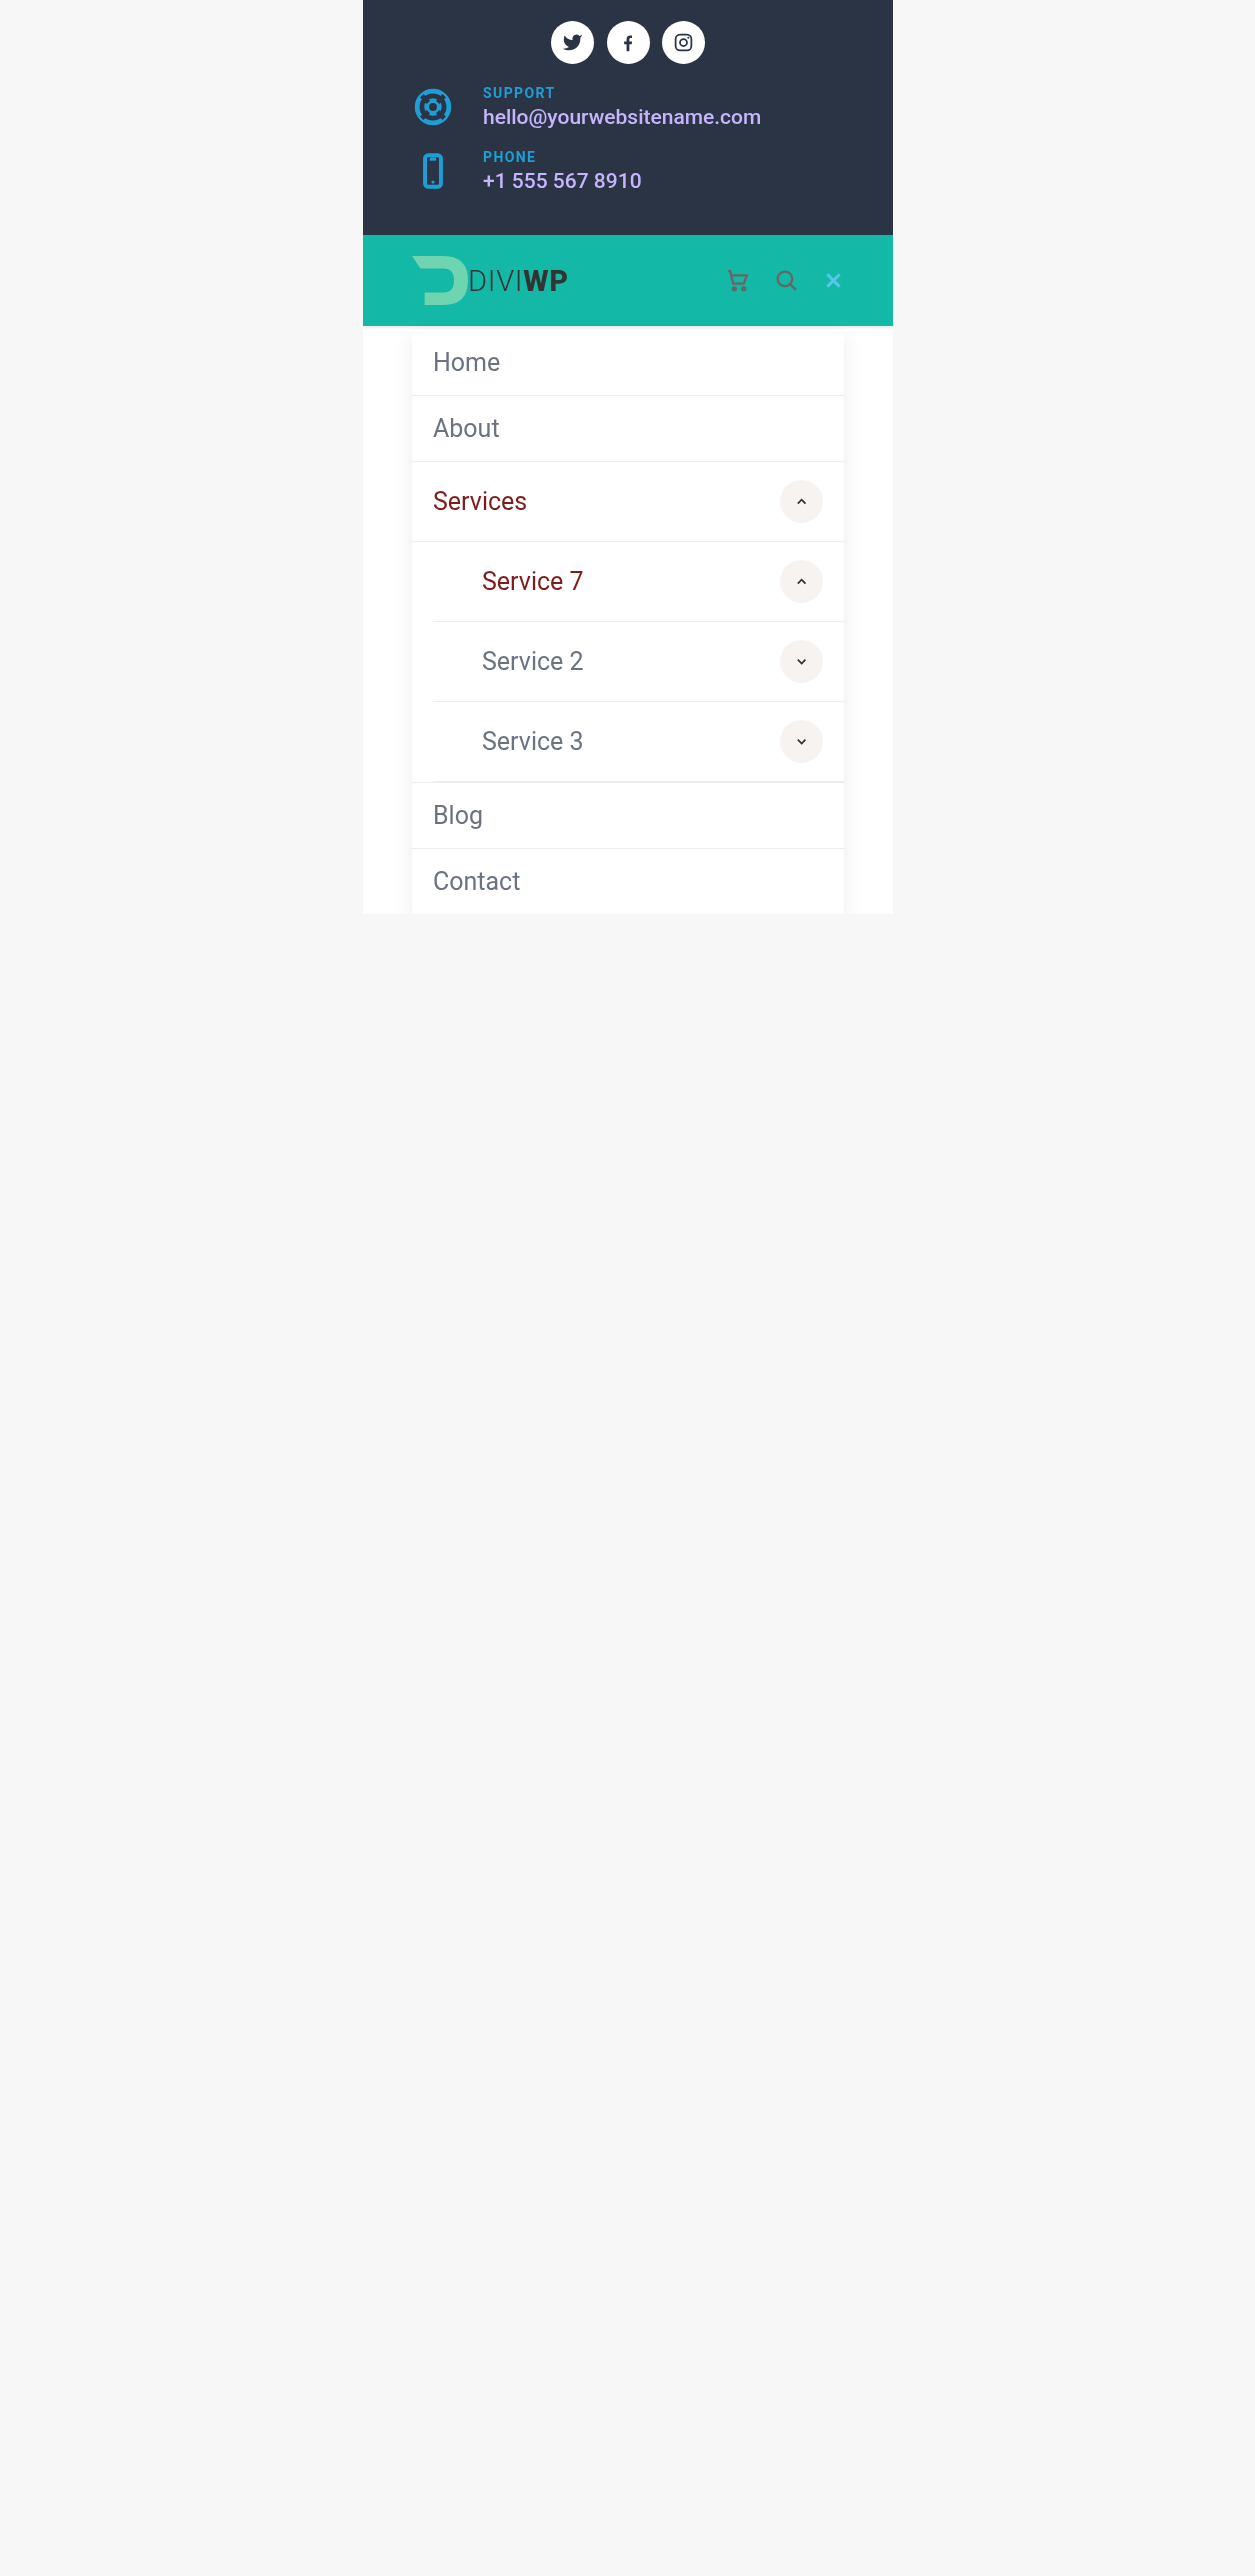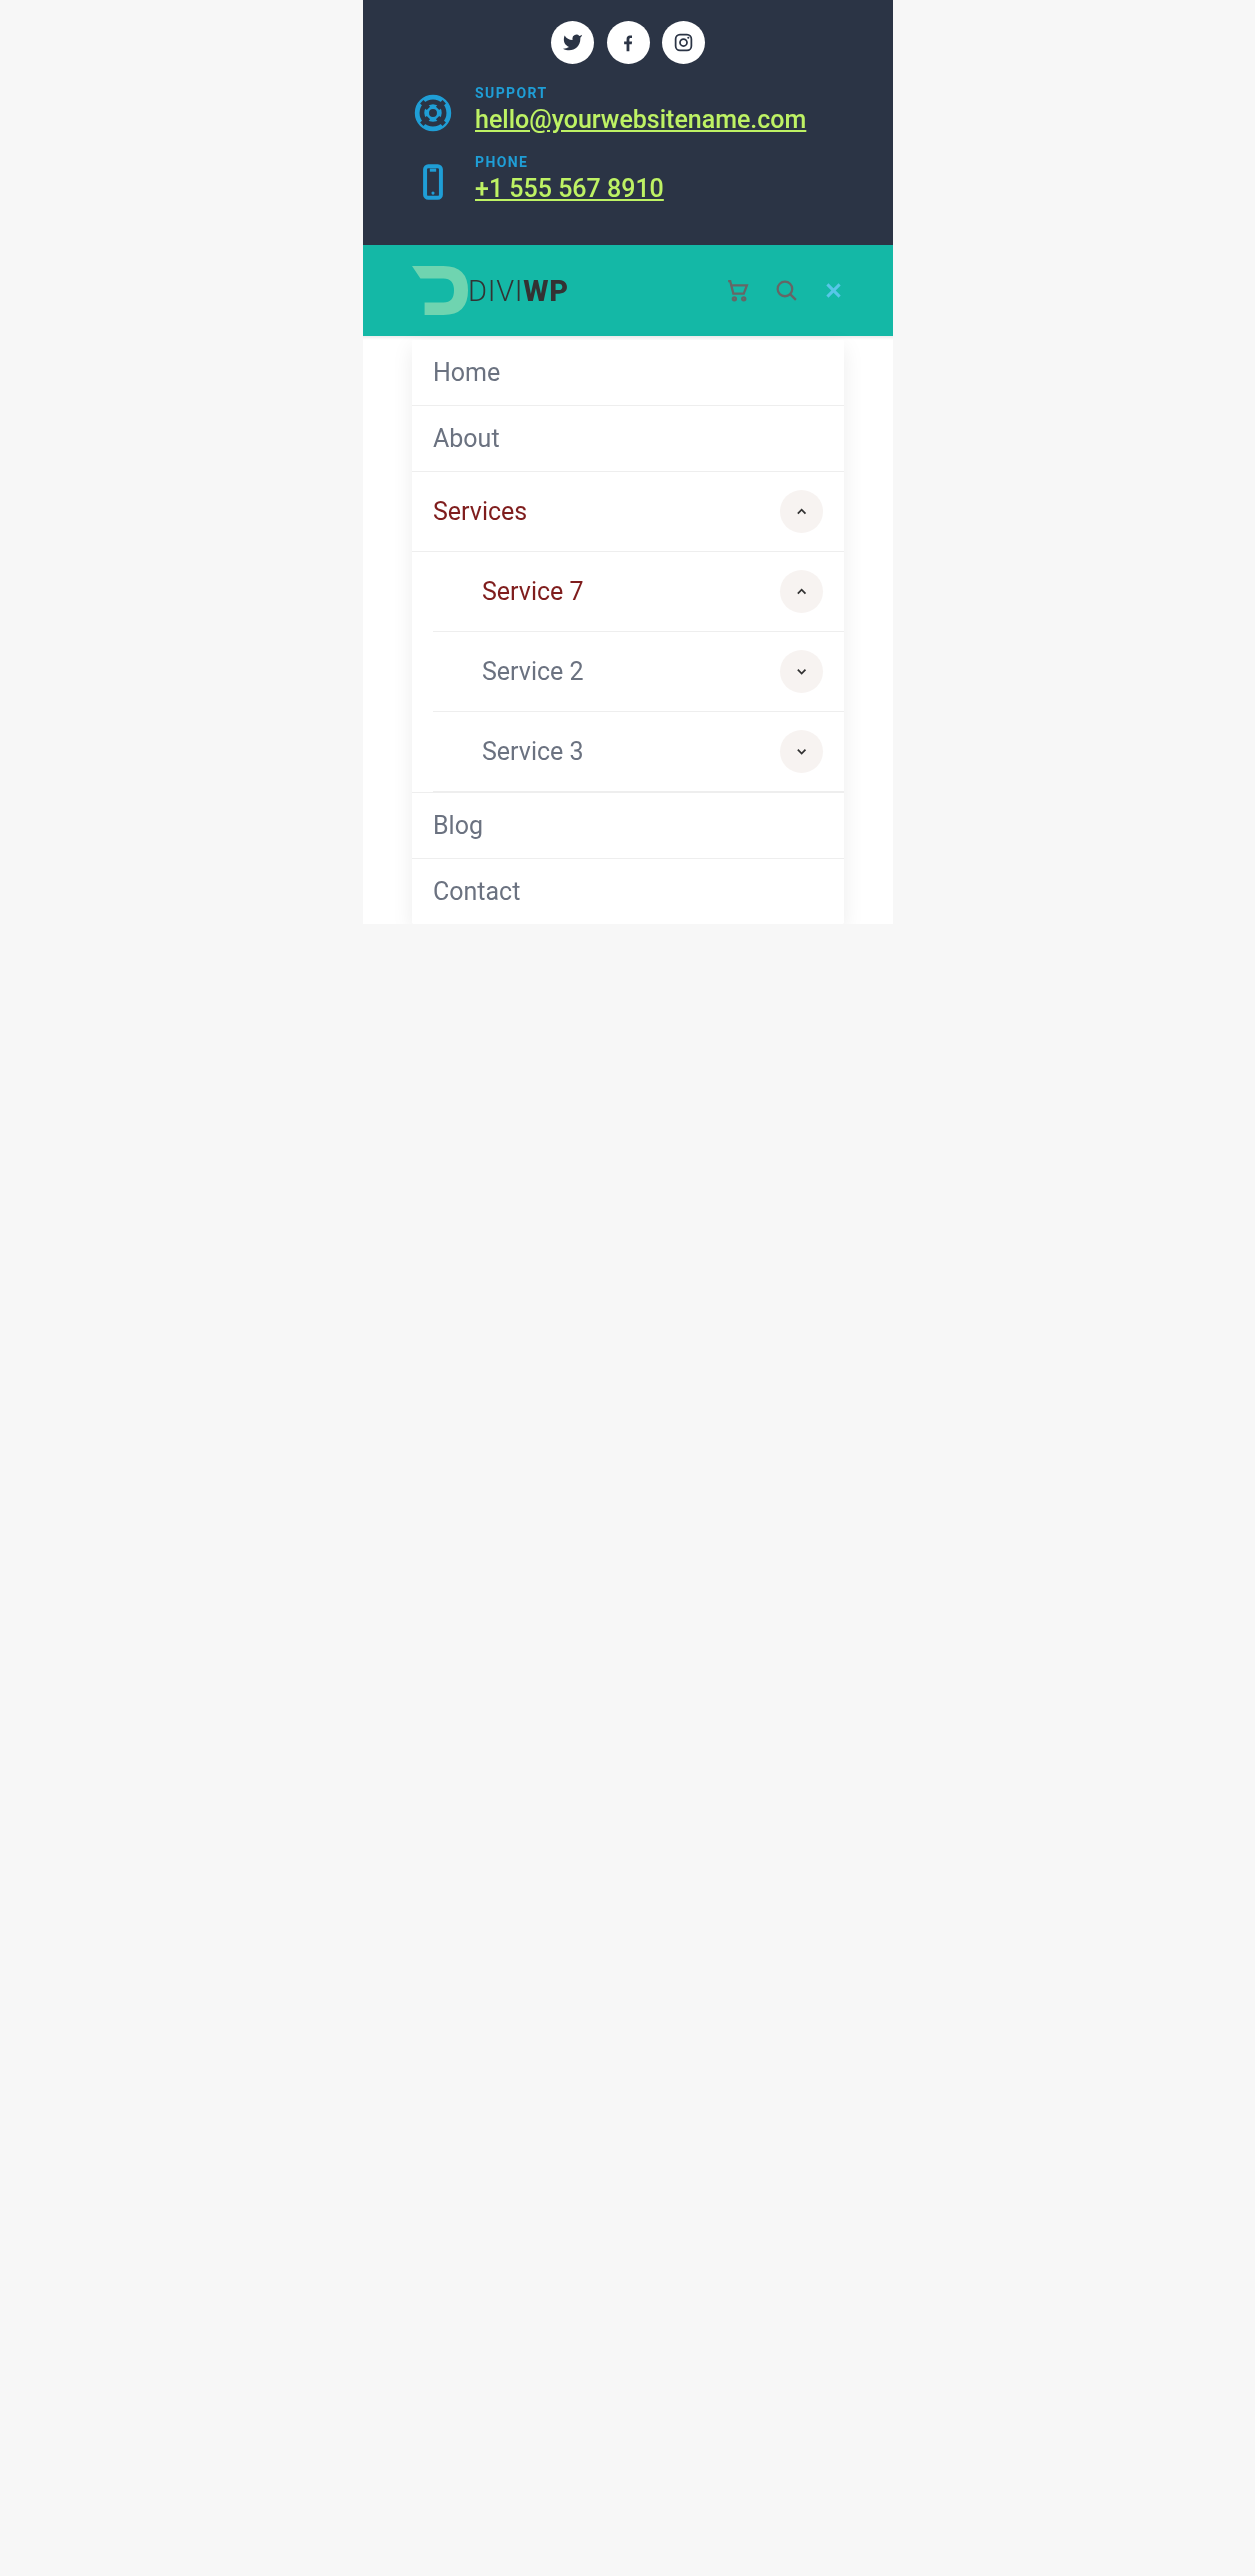--- a/index.html
+++ b/index.html
@@ -35,46 +35,45 @@
     background: #fff;
     display: flex;
     align-items: center;
     justify-content: center;
     color: #2b3445;
   }
   .social-btn svg { width: 21px; height: 21px; fill: #2b3445; }
 
   .info-row {
     display: flex;
-    align-items: flex-end;
-    gap: 21px;
+    align-items: center;
+    gap: 29px;
     margin-top: 20px;
     margin-bottom: 14px;
   }
   .info-icon {
     width: 42px;
     height: 42px;
     display: flex;
     align-items: center;
     justify-content: center;
     color: #1f9ed6;
   }
   .info-icon svg { width: 38px; height: 38px; fill: #1f9ed6; }
   .info-text .label {
     color: #1f9ed6;
     font-weight: 700;
     letter-spacing: 1.4px;
     font-size: 14px;
     margin-bottom: 4.2px;
   }
   .info-text .value {
-    color: #bef264;
-    font-size: 25px;
+    color: #c4b5fd;
+    font-size: 21px;
     font-weight: 500;
-    text-decoration: underline;
   }
 
   
   .header {
     display: flex;
     align-items: center;
     justify-content: space-between;
     padding: 21px 49px;
     background: #14b8a6;
     border-bottom: 0.7px solid #eee;

